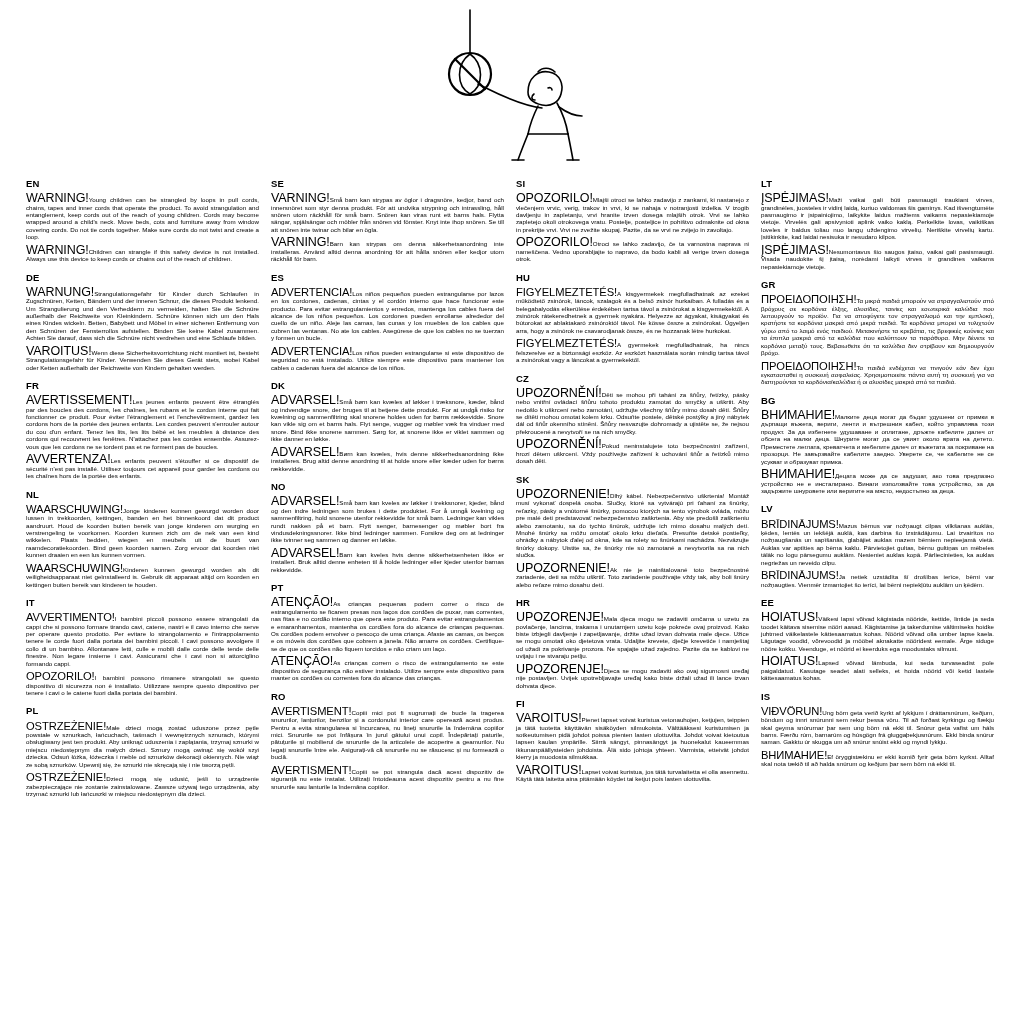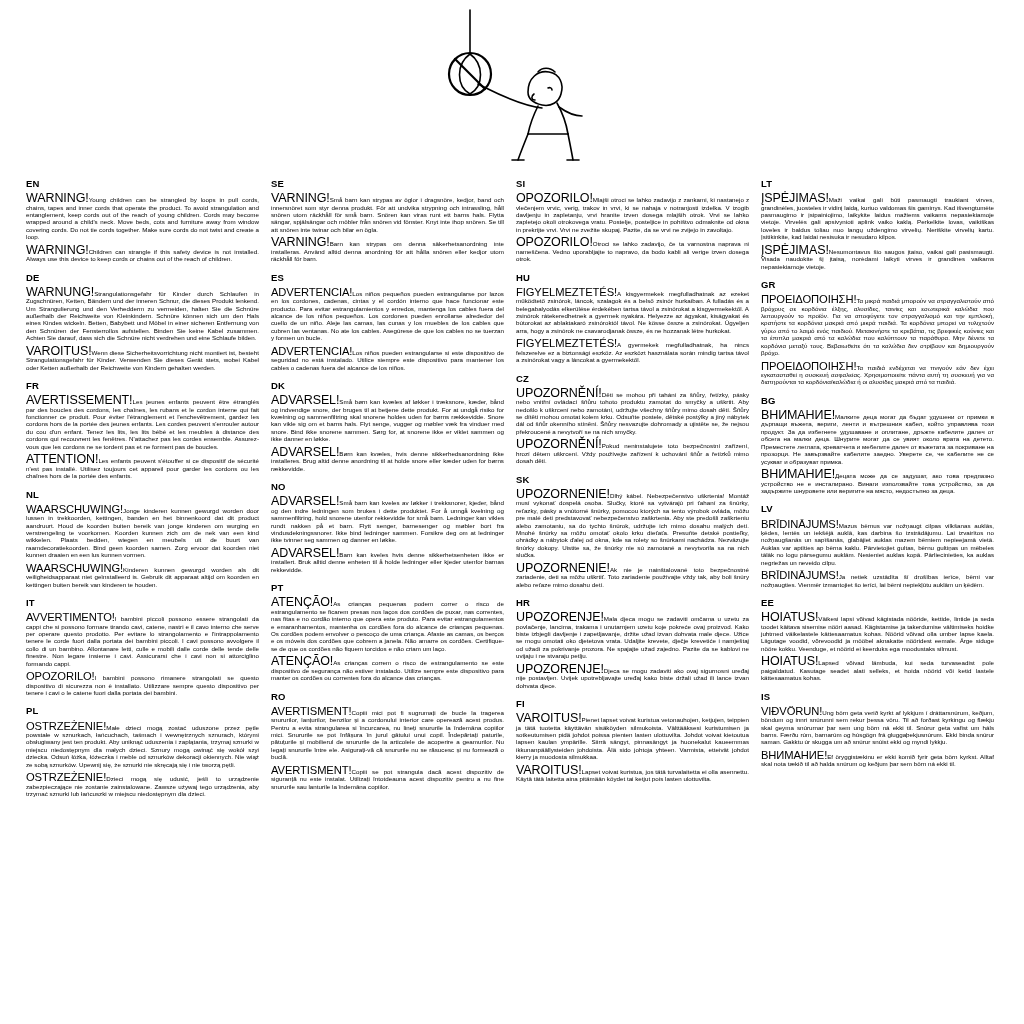--- a/index.html
+++ b/index.html
@@ -127,21 +127,21 @@
         <p class="warn-para"><span class="warn-head">WARNING!</span><span class="warn-body">Children can strangle if this safety device is not installed. Always use this device to keep cords or chains out of the reach of children.</span></p>
       </div>
       <div class="lang-block">
         <div class="lang-code">DE</div>
         <p class="warn-para"><span class="warn-head">WARNUNG!</span><span class="warn-body">Strangulationsgefahr für Kinder durch Schlaufen in Zugschnüren, Ketten, Bändern und der inneren Schnur, die dieses Produkt lenkend. Um Strangulierung und den Verhedderm zu vermeiden, halten Sie die Schnüre außerhalb der Reichweite von Kleinkindern. Schnüre können sich um den Hals eines Kindes wickeln. Betten, Babybett und Möbel in einer sicheren Entfernung von den Schnüren der Fensterrollos aufstellen. Binden Sie keine Kabel zusammen. Achten Sie darauf, dass sich die Schnüre nicht verdrehen und eine Schlaufe bilden.</span></p>
         <p class="warn-para"><span class="warn-head">VAROITUS!</span><span class="warn-body">Wenn diese Sicherheitsvorrichtung nicht montiert ist, besteht Strangulationsgefahr für Kinder. Verwenden Sie dieses Gerät stets, wobei Kabel oder Ketten außerhalb der Reichweite von Kindern gehalten werden.</span></p>
       </div>
       <div class="lang-block">
         <div class="lang-code">FR</div>
         <p class="warn-para"><span class="warn-head">AVERTISSEMENT!</span><span class="warn-body">Les jeunes enfants peuvent être étranglés par des boucles des cordons, les chaînes, les rubans et le cordon interne qui fait fonctionner ce produit. Pour éviter l'étranglement et l'enchevêtrement, gardez les cordons hors de la portée des jeunes enfants. Les cordes peuvent s'enrouler autour du cou d'un enfant. Tenez les lits, les lits bébé et les meubles à distance des cordons qui recouvrent les fenêtres. N'attachez pas les cordes ensemble. Assurez-vous que les cordons ne se tordent pas et ne forment pas de boucles.</span></p>
-        <p class="warn-para"><span class="warn-head">ATTENTION!</span><span class="warn-body">Les enfants peuvent s'étouffer si ce dispositif de sécurité n'est pas installé. Utilisez toujours cet appareil pour garder les cordons ou les chaînes hors de la portée des enfants.</span></p>
+        <p class="warn-para"><span class="warn-head">AVVERTENZA!</span><span class="warn-body">Les enfants peuvent s'étouffer si ce dispositif de sécurité n'est pas installé. Utilisez toujours cet appareil pour garder les cordons ou les chaînes hors de la portée des enfants.</span></p>
       </div>
       <div class="lang-block">
         <div class="lang-code">NL</div>
         <p class="warn-para"><span class="warn-head small">WAARSCHUWING!</span><span class="warn-body">Jonge kinderen kunnen gewurgd worden door lussen in trekkoorden, kettingen, banden en het binnenkoord dat dit product aandruurt. Houd de koorden buiten bereik van jonge kinderen om wurging en verstrengeling te voorkomen. Koorden kunnen zich om de nek van een kind wikkelen. Plaats bedden, wiegen en meubels uit de buurt van raamdecoratiekoorden. Bind geen koorden samen. Zorg ervoor dat koorden niet kunnen draaien en een lus kunnen vormen.</span></p>
         <p class="warn-para"><span class="warn-head small">WAARSCHUWING!</span><span class="warn-body">Kinderen kunnen gewurgd worden als dit veiligheidsapparaat niet geïnstalleerd is. Gebruik dit apparaat altijd om koorden en kettingen buiten bereik van kinderen te houden.</span></p>
       </div>
       <div class="lang-block">
         <div class="lang-code">IT</div>
         <p class="warn-para"><span class="warn-head small">AVVERTIMENTO!</span><span class="warn-body">I bambini piccoli possono essere strangolati da cappi che si possono formare tirando cavi, catene, nastri e il cavo interno che serve per operare questo prodotto. Per evitare lo strangolamento e l'intrappolamento tenere le corde fuori dalla portata dei bambini piccoli. I cavi possono avvolgere il collo di un bambino. Allontanare letti, culle e mobili dalle corde delle tende delle finestre. Non legare insieme i cavi. Assicurarsi che i cavi non si attorciglino formando cappi.</span></p>
         <p class="warn-para"><span class="warn-head small">OPOZORILO!</span><span class="warn-body">I bambini possono rimanere strangolati se questo dispositivo di sicurezza non è installato. Utilizzare sempre questo dispositivo per tenere i cavi o le catene fuori dalla portata dei bambini.</span></p>

